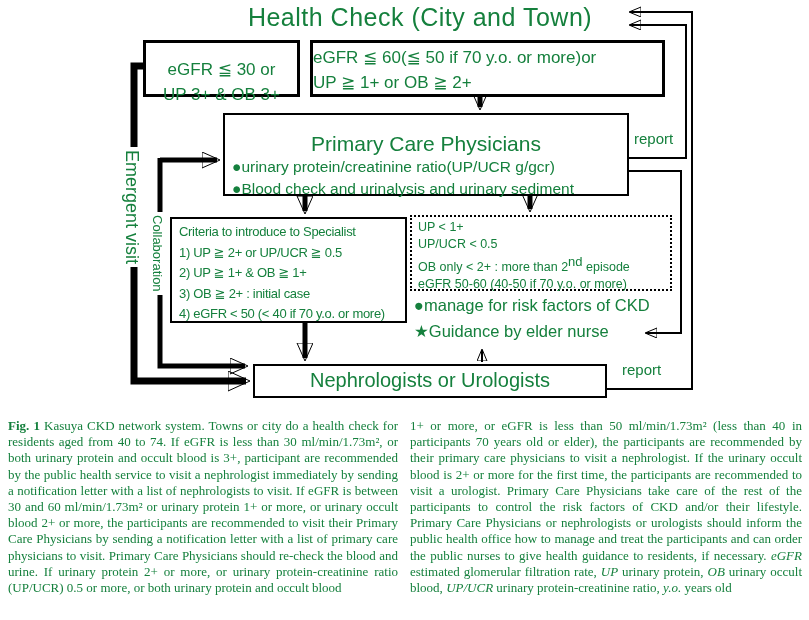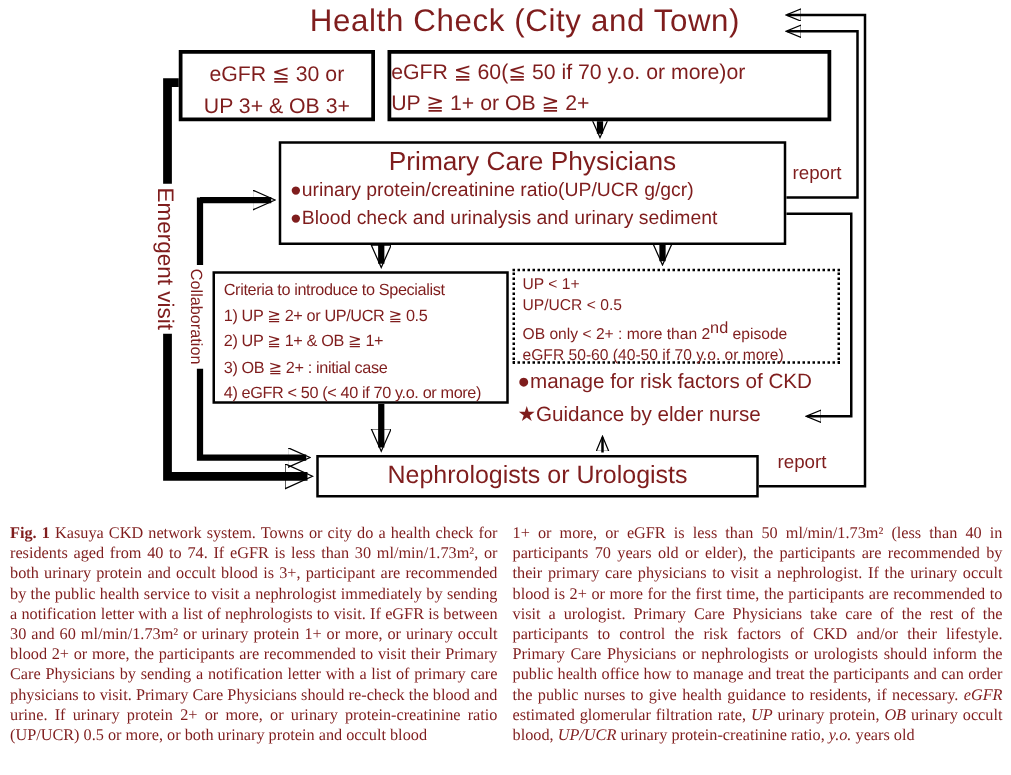--- a/index.html
+++ b/index.html
@@ -1,30 +1,30 @@
 <!DOCTYPE html>
 <html><head>
 <meta charset="utf-8">
 <style>
   * { margin:0; padding:0; box-sizing:border-box; }
   html,body { background:#fff; }
   .page { position:relative; width:809px; height:620px; background:#fff; overflow:hidden;
-          font-family:"Liberation Sans","DejaVu Sans",sans-serif; color:#7f1d1d; }
+          font-family:"Liberation Sans","DejaVu Sans",sans-serif; color:#15803d; }
   .diagram { position:absolute; left:0; top:0; width:809px; height:415px; }
   .connectors { position:absolute; left:0; top:0; }
   .connectors path { fill:none; stroke:#000; }
   .diagram-title { position:absolute; left:150px; top:3px; width:540px; text-align:center;
                    font-size:25px; letter-spacing:0.5px; }
   .box { position:absolute; background:#fff; border:2.5px solid #000; }
   .box-severe { left:143px; top:40px; width:157px; height:57px; border-width:3px;
-                font-size:17px; line-height:25px; text-align:center; padding-top:4px; }
+                font-size:17px; line-height:25px; text-align:center; padding-top:14px; }
   .box-moderate { left:310px; top:40px; width:355px; height:57px; border-width:3px;
                   font-size:17px; line-height:25px; padding-top:2px; }
   .pcp-box { left:223px; top:113px; width:406px; height:83px; }
-  .pcp-title { font-size:21px; text-align:center; margin-top:3px; }
+  .pcp-title { font-size:21px; text-align:center; margin-top:17px; }
   .pcp-bullet { font-size:15.5px; line-height:22px; padding-left:7px; white-space:nowrap; }
   .criteria-box { left:170px; top:217px; width:237px; height:106px; border-width:2px;
                   font-size:13px; line-height:20.5px; padding:3px 0 0 7px;
                   letter-spacing:-0.3px; white-space:nowrap; }
   .dotted-box { position:absolute; left:410px; top:215px; width:262px; height:76px;
                 background:#fff; border:2px dotted #000; font-size:12.5px; line-height:17px;
                 padding:2px 0 0 6px; white-space:nowrap; }
   .dotted-box sup { font-size:13px; }
   .note-line { position:absolute; font-size:16.5px; white-space:nowrap; background:#fff; }
   .manage-line { left:414px; top:296px;text-align:center; }

